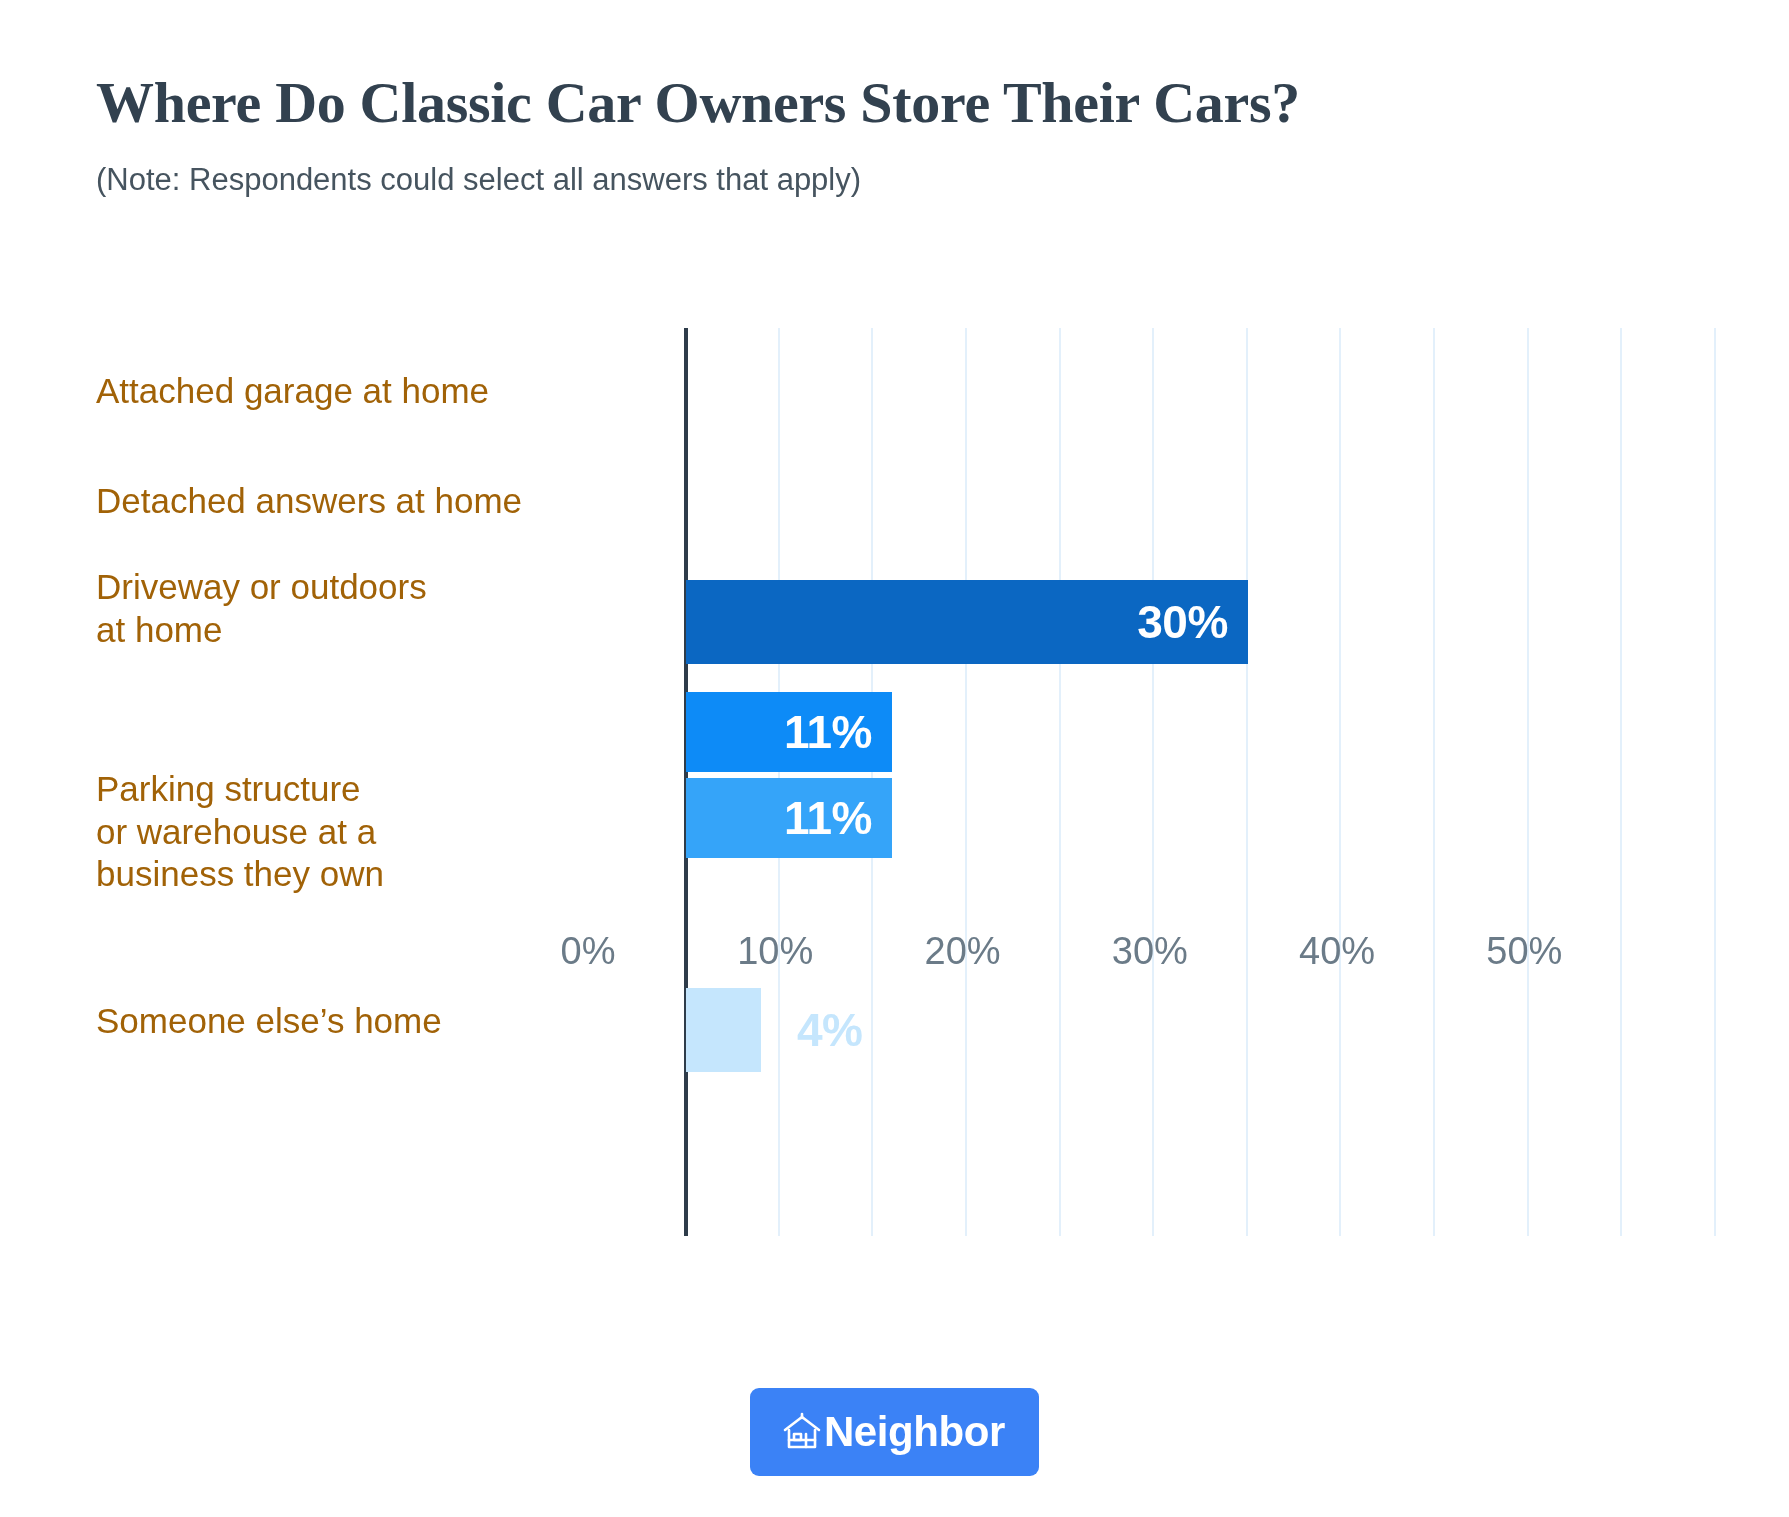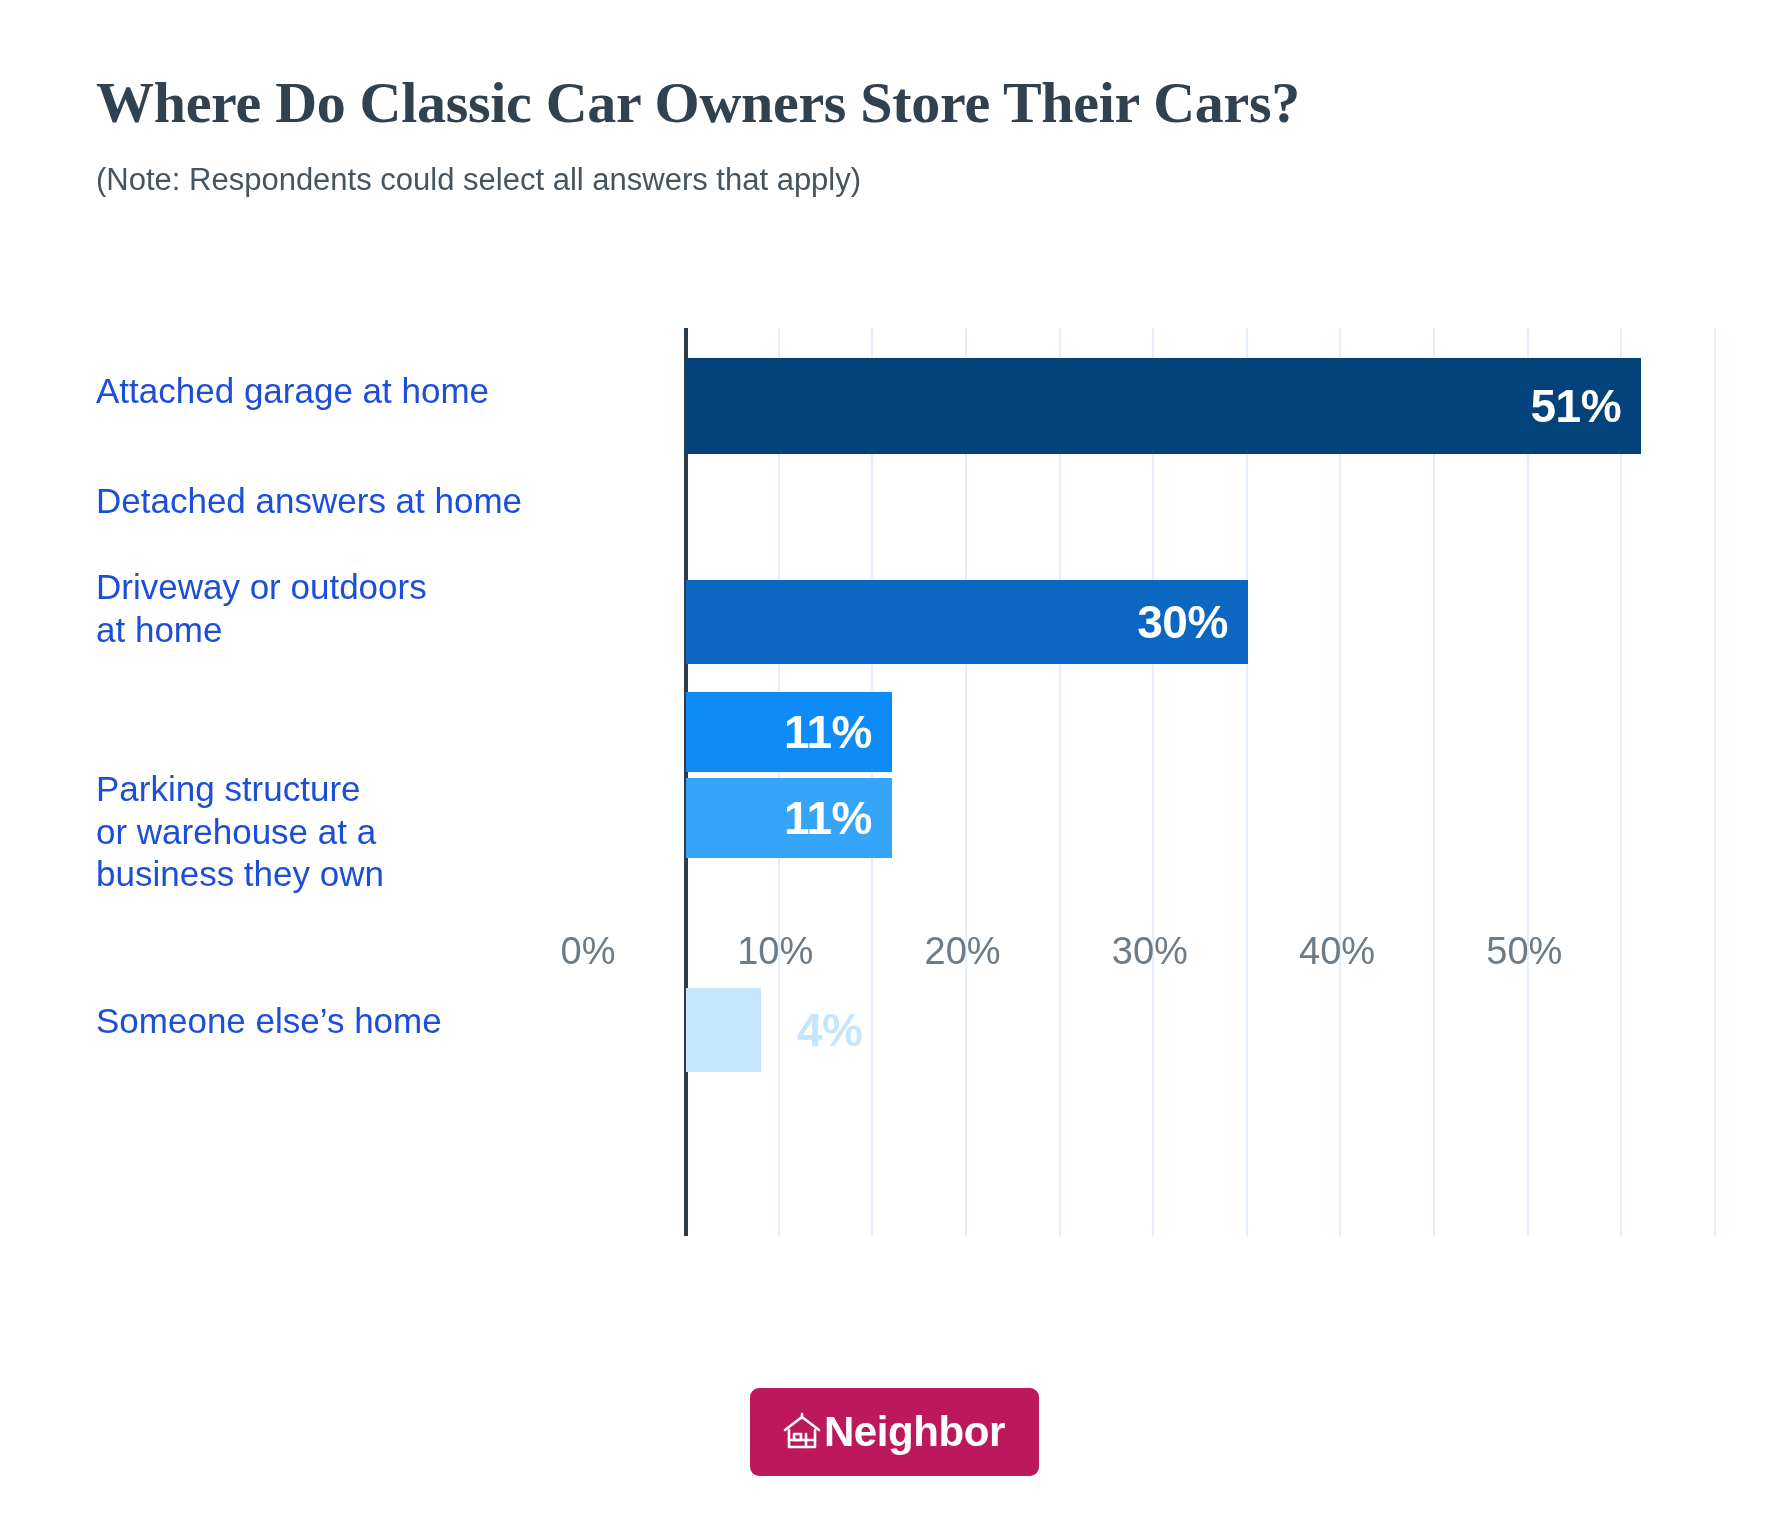--- a/index.html
+++ b/index.html
@@ -96,21 +96,21 @@
     align-items: center;
   }
   .row-label {
     position: absolute;
     left: 0;
     width: 560px;
     text-align: left;
     font-family: "Liberation Sans", sans-serif;
     font-size: 35px;
     line-height: 1.22;
-    color: #1d4ed8;
+    color: #a16207;
     white-space: pre-line;
   }
   .bar-wrap {
     position: absolute;
     left: 590px;
     right: 0;
     top: 0;
     bottom: 0;
   }
   .bar {
@@ -163,21 +163,21 @@
     left: 0;
     right: 0;
     top: 1388px;
     display: flex;
     justify-content: center;
   }
   .logo-badge {
     display: flex;
     align-items: center;
     gap: 0;
-    background: #be185d;
+    background: #3b82f6;
     border-radius: 9px;
     padding: 20px 34px 20px 30px;
   }
   .logo-icon svg { display: block; }
   .logo-text {
     font-family: "Liberation Sans", sans-serif;
     font-weight: bold;
     font-size: 42px;
     color: #ffffff;
     letter-spacing: -0.4px;
@@ -205,25 +205,20 @@
         <div class="gridline" style="left: 655.455px;"></div>
         <div class="gridline" style="left: 749.091px;"></div>
         <div class="gridline" style="left: 842.727px;"></div>
         <div class="gridline" style="left: 936.364px;"></div>
         <div class="gridline" style="left: 1030px;"></div>
         <div class="axis-line"></div>
       </div>
     <div class="rows" id="rows">
         <div class="row" style="top: 30px; height: 96px;">
           <div class="row-label" style="top: 12px;">Attached garage at home</div>
-          <div class="bar-wrap">
-            <div class="bar" style="width: 955.091px; background: rgb(4, 66, 124);">
-              <span class="bar-value">51%</span>
-            </div>
-          </div>
         </div>
         <div class="row" style="top: 140px; height: 82px;">
           <div class="row-label" style="top: 12px;">Detached answers at home</div>
         </div>
         <div class="row" style="top: 252px; height: 84px;">
           <div class="row-label" style="top: -14px;">Driveway or outdoors
 at home</div>
           <div class="bar-wrap">
             <div class="bar" style="width: 561.818px; background: rgb(11, 103, 194);">
               <span class="bar-value">30%</span>

